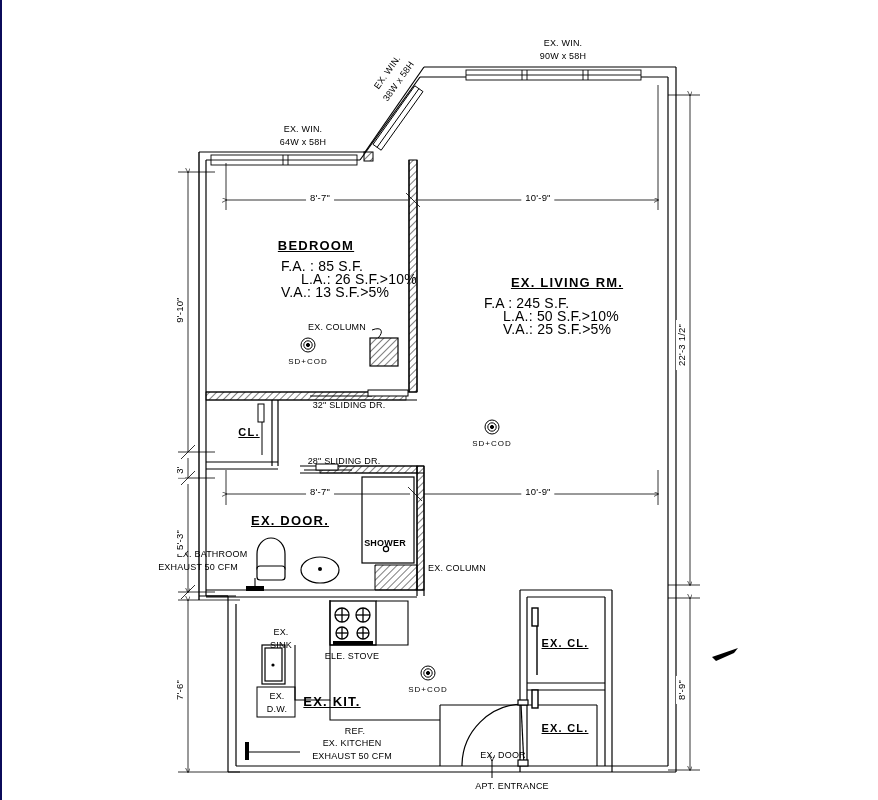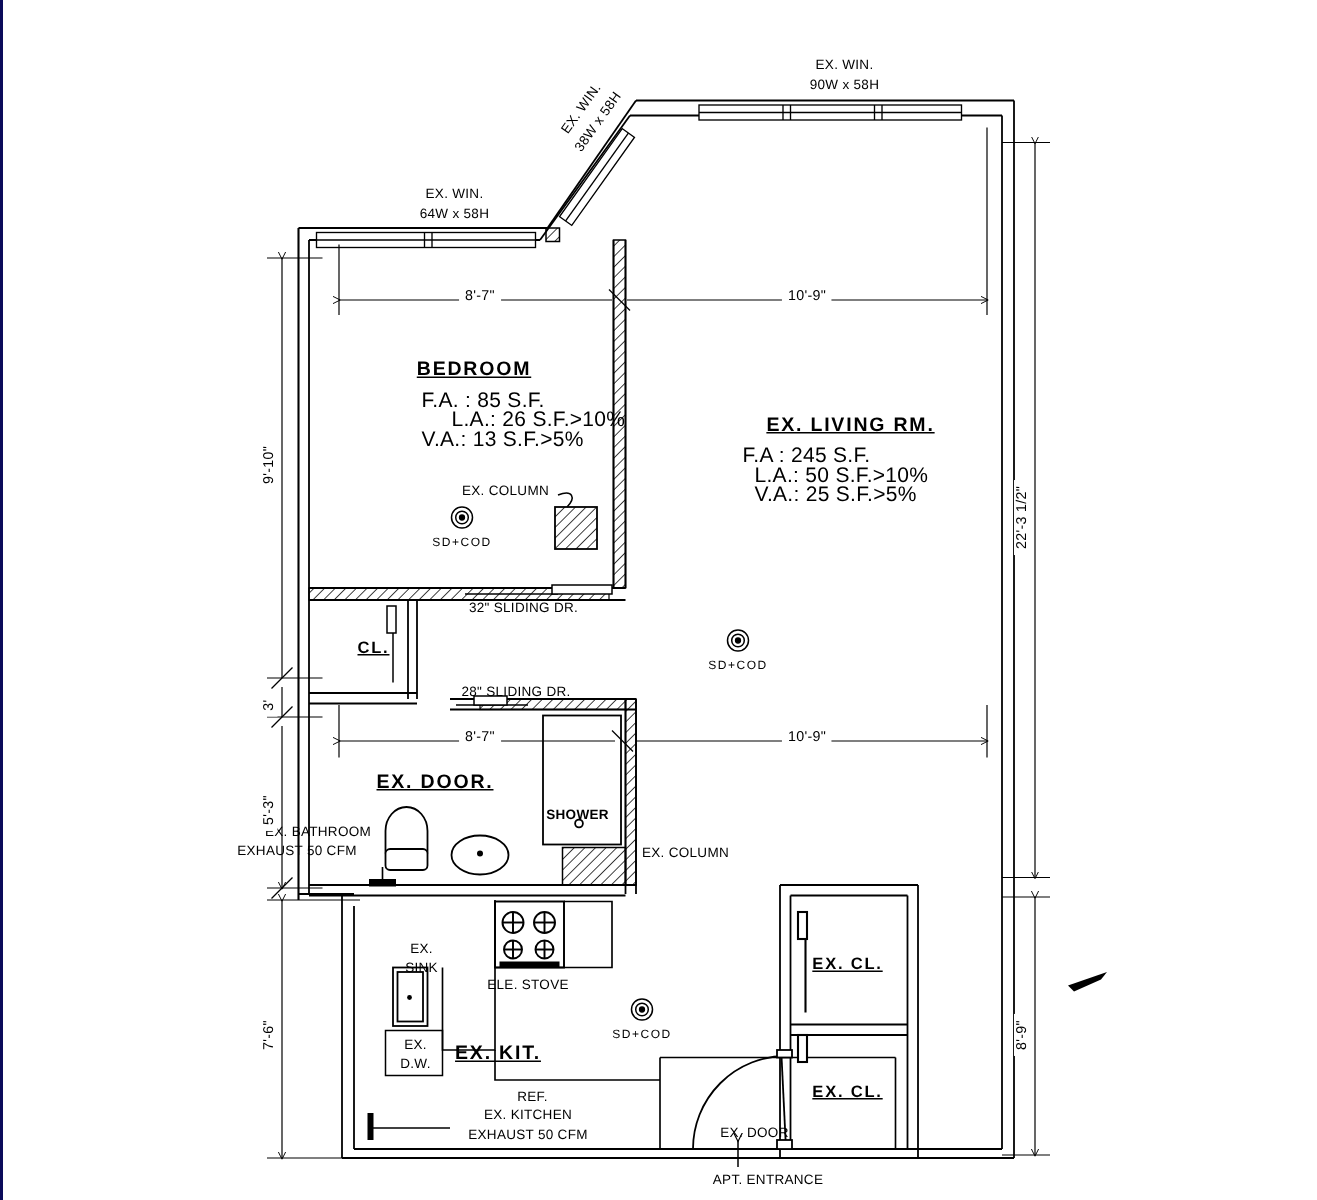--- a/index.html
+++ b/index.html
@@ -289,21 +289,21 @@
 
   <div class="txt lbl vert" style="left:372px;top:85px;transform:rotate(-54.5deg);">EX. WIN.</div>
   <div class="txt lbl vert" style="left:381px;top:97px;transform:rotate(-54.5deg);">38W x 58H</div>
 
   <div class="txt rm-title ctr" style="left:316px;top:238px;">BEDROOM</div>
   <div class="txt rm-line" style="left:281px;top:258px;">F.A. : 85 S.F.</div>
   <div class="txt rm-line" style="left:281px;top:271px;margin-left:20px;">L.A.: 26 S.F.&gt;10%</div>
   <div class="txt rm-line" style="left:281px;top:284px;">V.A.: 13 S.F.&gt;5%</div>
 
   <div class="txt rm-title ctr" style="left:551px;top:275px;margin-left:16px;">EX. LIVING RM.</div>
-  <div class="txt rm-line" style="left:495px;top:295px;text-align:center;">F.A : 245 S.F.</div>
+  <div class="txt rm-line" style="left:484px;top:295px;text-align:center;">F.A : 245 S.F.</div>
   <div class="txt rm-line" style="left:503px;top:308px;">L.A.: 50 S.F.&gt;10%</div>
   <div class="txt rm-line" style="left:503px;top:321px;">V.A.: 25 S.F.&gt;5%</div>
 
   <div class="txt rm-title ctr" style="left:290px;top:513px;">EX. DOOR.</div>
   <div class="txt rm-title ctr" style="left:332px;top:694px;">EX. KIT.</div>
   <div class="txt rm-title ctr" style="left:249px;top:426px;font-size:11px;">CL.</div>
   <div class="txt rm-title ctr" style="left:565px;top:637px;font-size:11px;">EX. CL.</div>
   <div class="txt rm-title ctr" style="left:565px;top:722px;font-size:11px;">EX. CL.</div>
 
   <div class="txt lbl ctr" style="left:385px;top:538px;font-weight:bold;">SHOWER</div>

